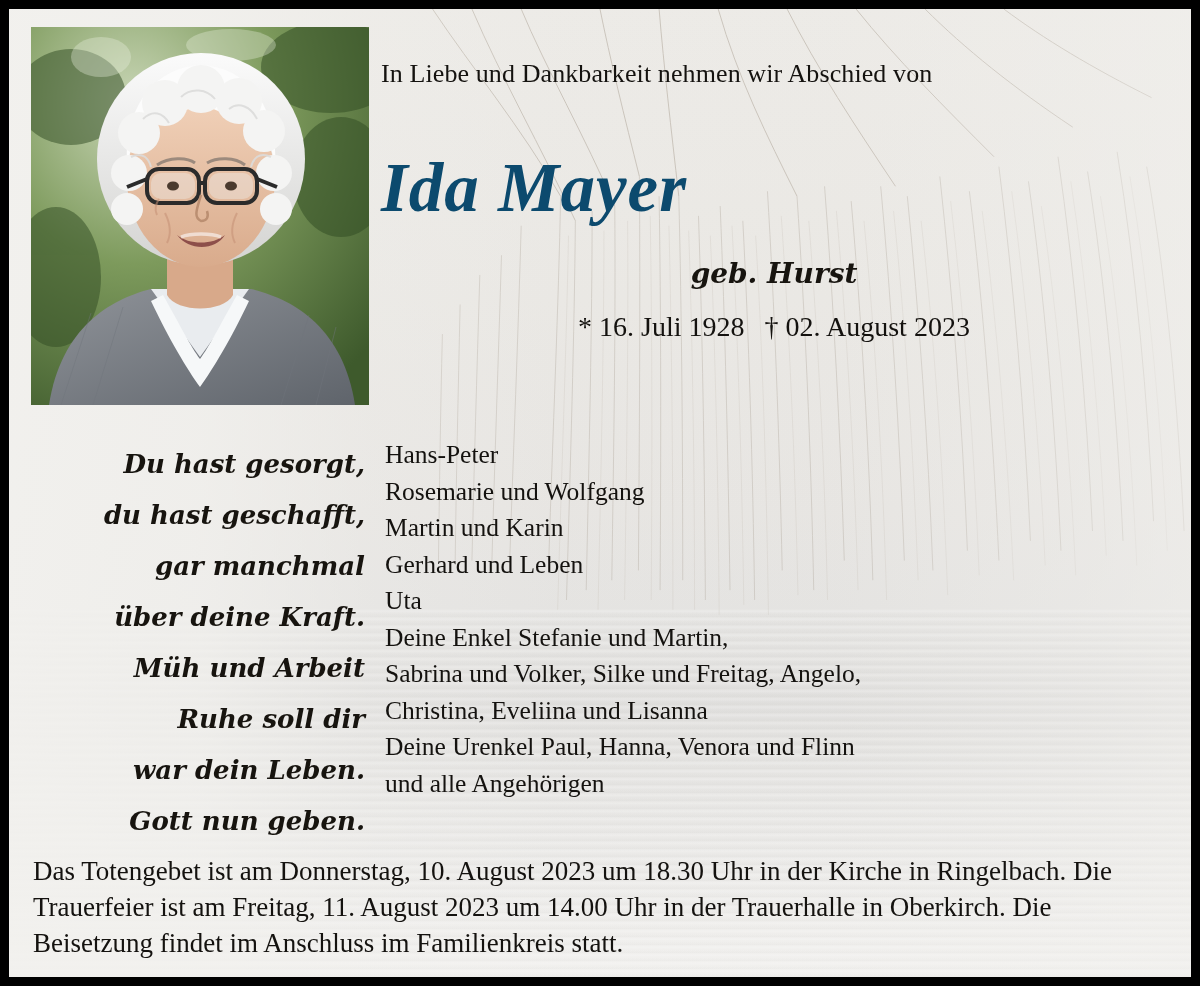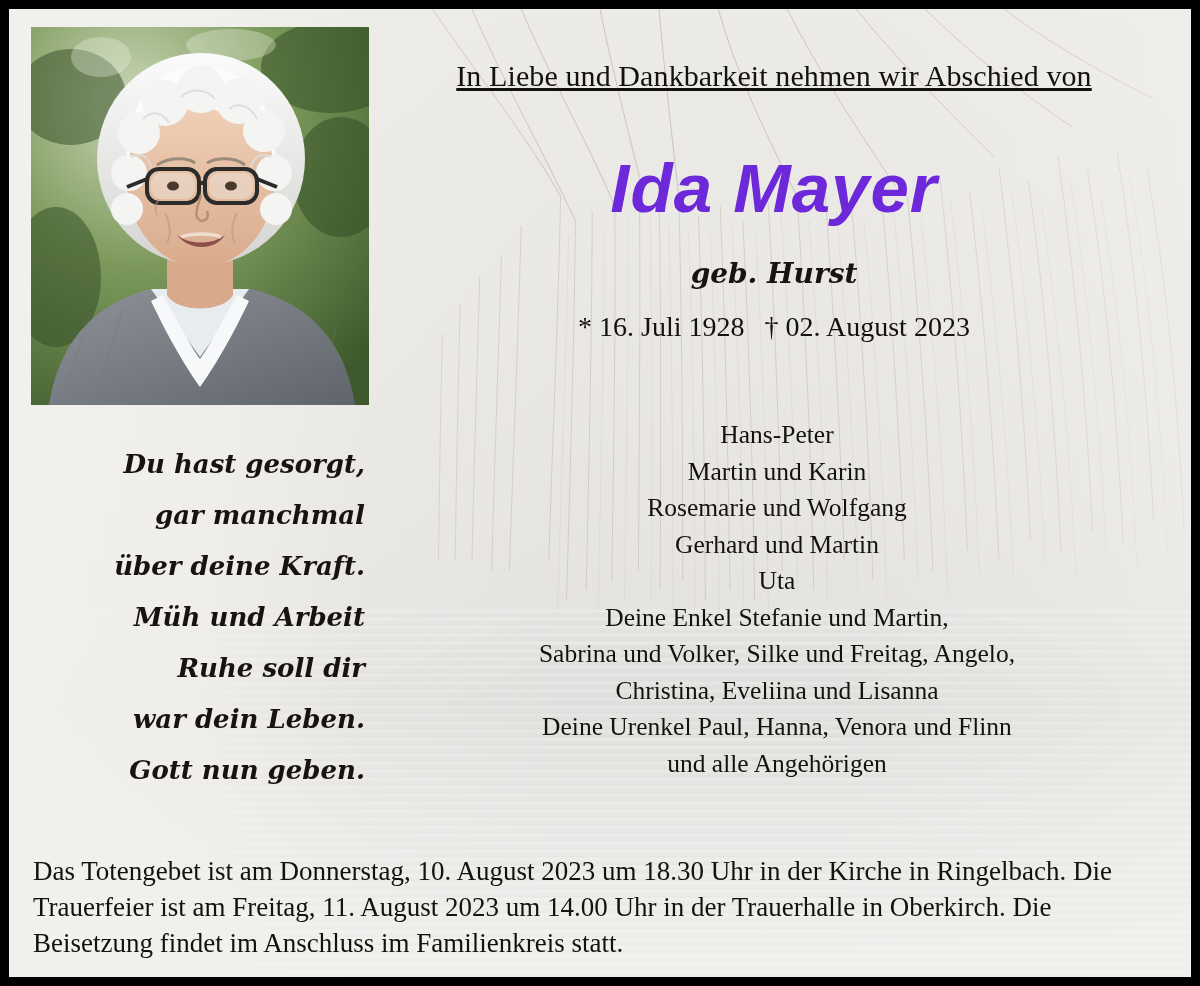--- a/index.html
+++ b/index.html
@@ -76,37 +76,35 @@
     background: #4a6b3a;
   }
   .portrait svg { display: block; }
 
   
   .headline {
     position: absolute;
     left: 372px;
     right: 24px;
     top: 50px;
-    text-align: center;
-    font-size: 30px;
+    text-align: left;
+    font-size: 26px;
     color: #14120f;
     letter-spacing: 0.1px;
-    text-decoration: underline;
   }
   .name {
     position: absolute;
     left: 372px;
     right: 24px;
     top: 140px;
-    text-align: center;
-    font-family: Liberation Sans, sans-serif;
+    font-family: Liberation Serif, serif;
     font-style: italic;
     font-weight: bold;
     font-size: 69px;
-    color: #6d28d9;
+    color: #0c4a6e;
     letter-spacing: 1px;
   }
   .maiden {
     position: absolute;
     left: 372px;
     right: 24px;
     top: 248px;
     text-align: center;
     font-family: "DejaVu Serif", serif;
     font-style: italic;
@@ -137,23 +135,23 @@
     font-weight: bold;
     font-size: 26px;
     line-height: 51px;
     color: #17140f;
   }
 
   
   .family {
     position: absolute;
     left: 376px;
-    top: 408px;
+    top: 428px;
     right: 22px;
-    text-align: center;
+    text-align: left;
     font-size: 25.5px;
     line-height: 36.5px;
     color: #14120f;
   }
 
   
   .footer {
     position: absolute;
     left: 24px;
     right: 22px;
@@ -350,33 +348,34 @@
   <div class="name">Ida Mayer</div>
 
   <div class="maiden">geb. Hurst</div>
 
   <div class="dates">
     <span>* 16. Juli 1928</span><span class="sep"></span><span>† 02. August 2023</span>
   </div>
 
   <div class="poem">
     <div>Du hast gesorgt,</div>
+    <div>du hast geschafft,</div>
     <div>gar manchmal</div>
     <div>über deine Kraft.</div>
     <div>Müh und Arbeit</div>
     <div>Ruhe soll dir</div>
     <div>war dein Leben.</div>
     <div>Gott nun geben.</div>
   </div>
 
   <div class="family">
     <div>Hans-Peter</div>
+    <div>Rosemarie und Wolfgang</div>
     <div>Martin und Karin</div>
-    <div>Rosemarie und Wolfgang</div>
-    <div>Gerhard und Martin</div>
+    <div>Gerhard und Leben</div>
     <div>Uta</div>
     <div>Deine Enkel Stefanie und Martin,</div>
     <div>Sabrina und Volker, Silke und Freitag, Angelo,</div>
     <div>Christina, Eveliina und Lisanna</div>
     <div>Deine Urenkel Paul, Hanna, Venora und Flinn</div>
     <div>und alle Angehörigen</div>
   </div>
 
   <div class="footer">Das Totengebet ist am Donnerstag, 10. August 2023 um 18.30 Uhr in der Kirche in Ringelbach. Die Trauerfeier ist am Freitag, 11. August 2023 um 14.00 Uhr in der Trauerhalle in Oberkirch. Die Beisetzung findet im Anschluss im Familienkreis statt.</div>
 

